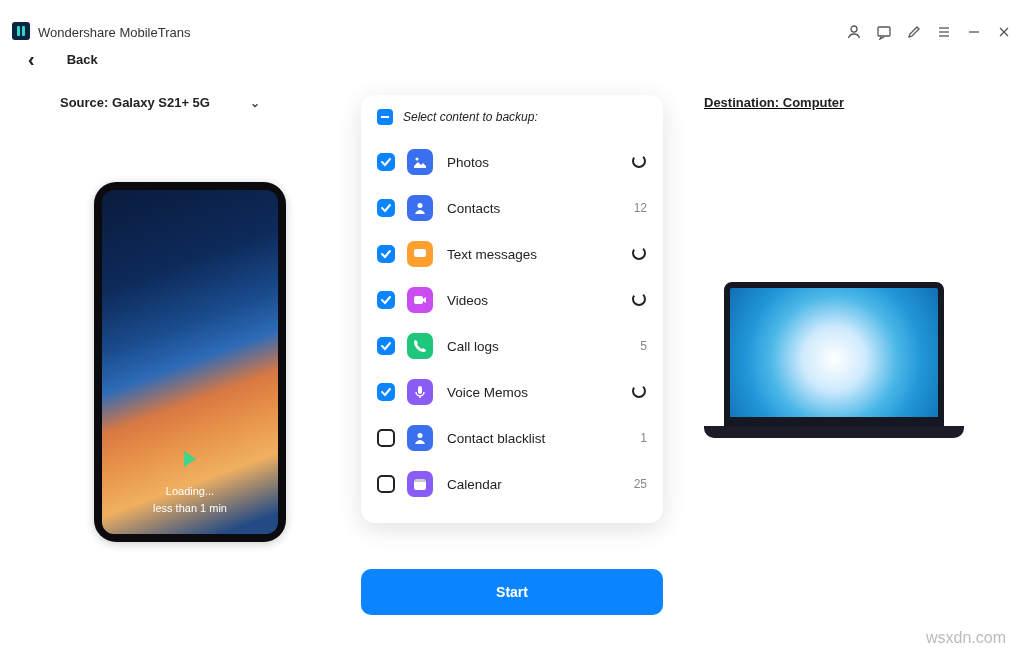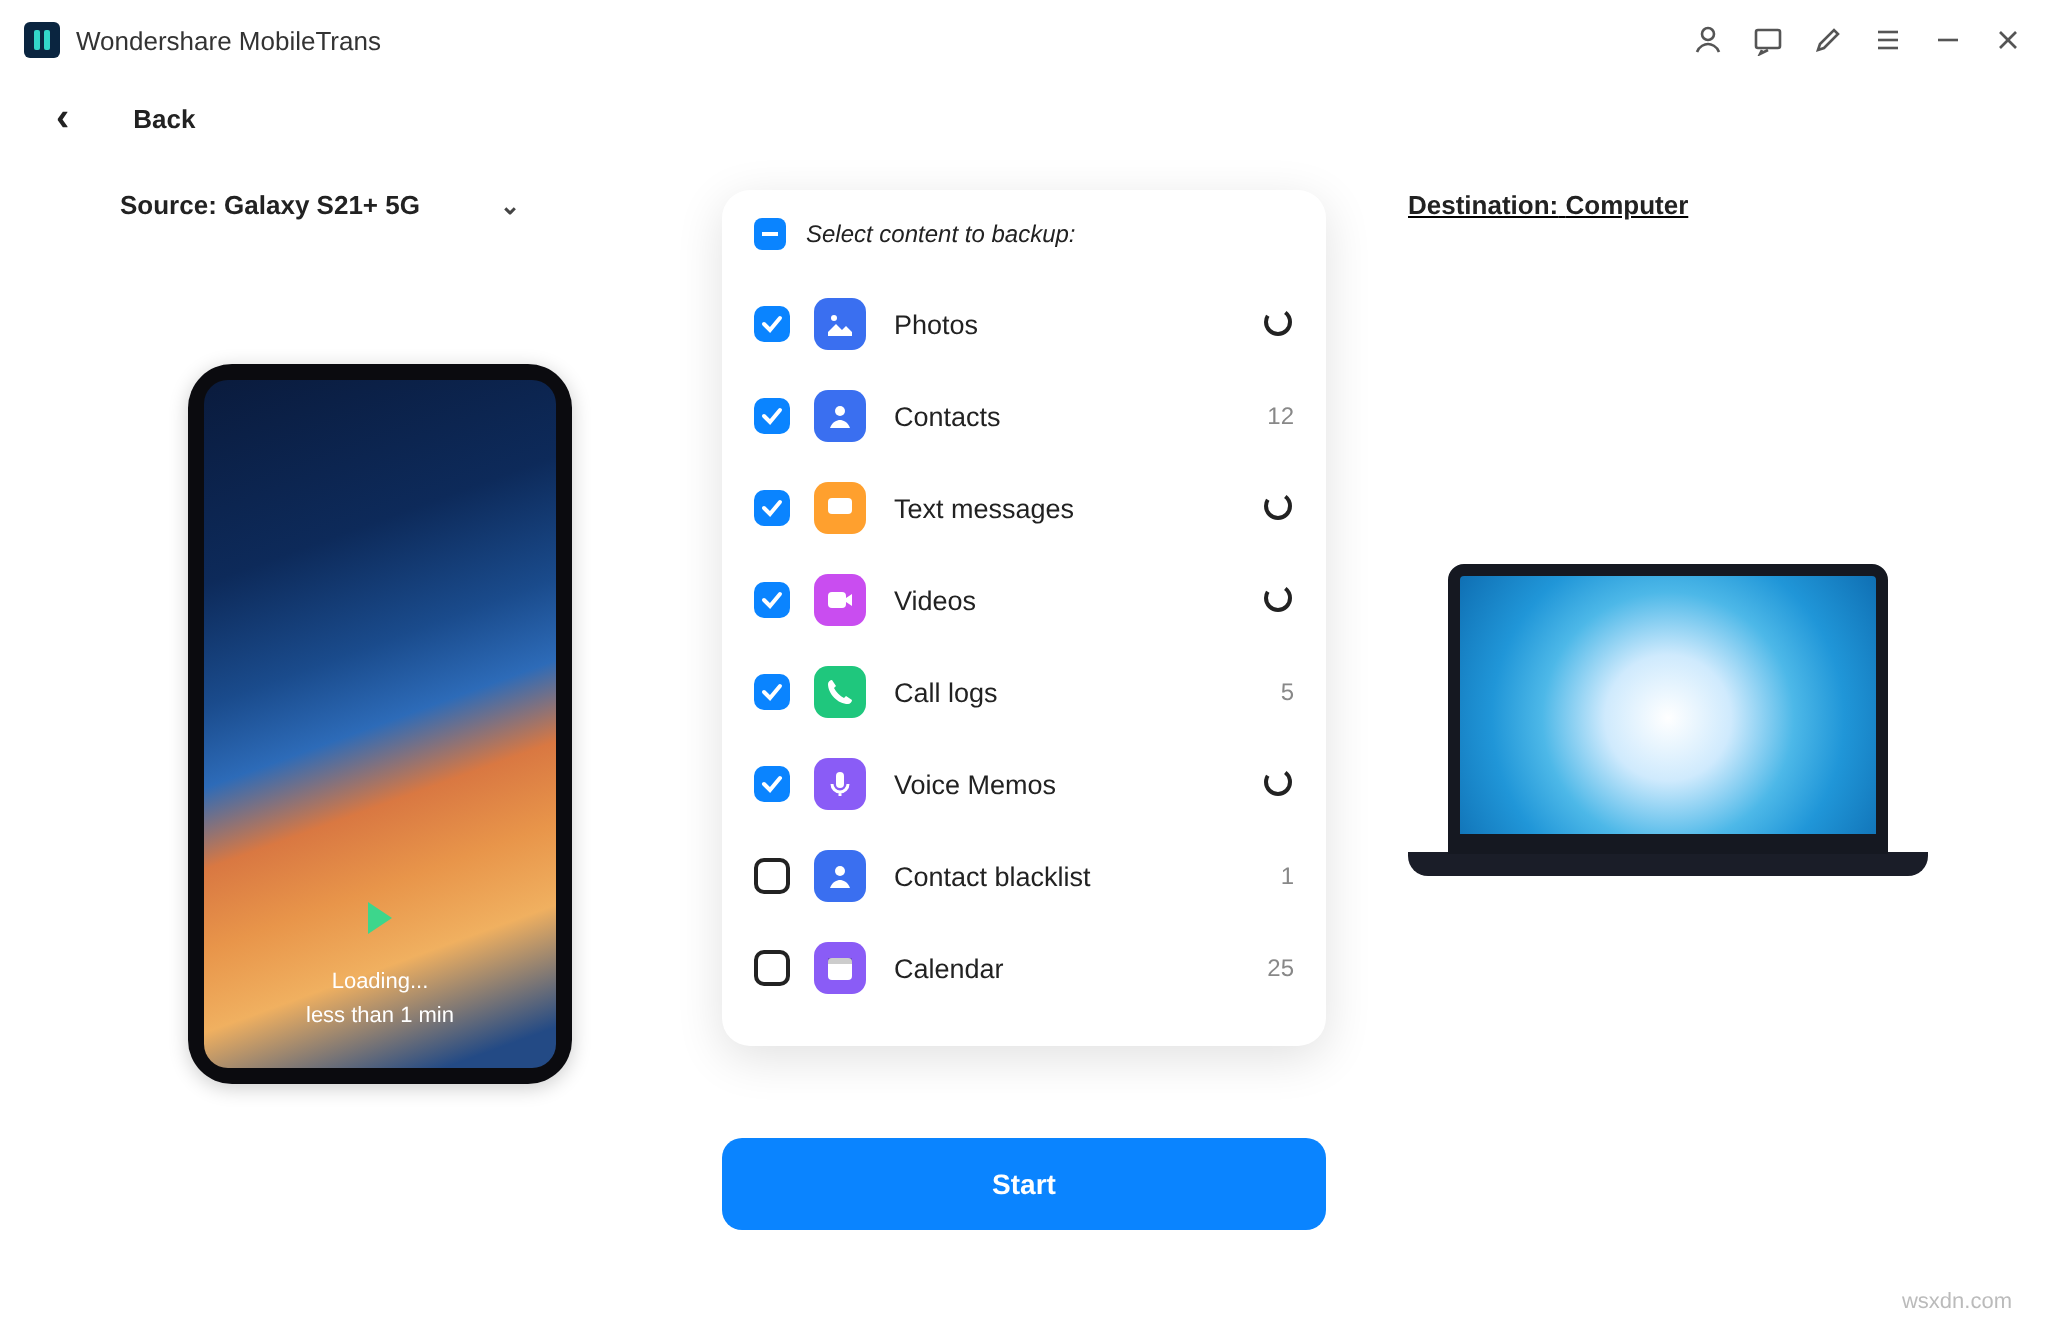--- a/index.html
+++ b/index.html
@@ -1,17 +1,17 @@
 <!DOCTYPE html>
 <html><head>
 <meta charset="utf-8">
 <style>
 * { box-sizing: border-box; margin: 0; padding: 0; font-family: -apple-system, BlinkMacSystemFont, "Segoe UI", Arial, sans-serif; }
 body { background: #fff; width: 1024px; height: 665px; overflow: hidden; position: relative; }
-.titlebar { display: flex; align-items: center; height: 40px; padding: 0 12px; }
+.titlebar { display: flex; align-items: flex-end; height: 40px; padding: 0 12px; }
 .app-logo { width: 18px; height: 18px; background: #0a2540; border-radius: 3px; display: flex; align-items: center; justify-content: center; margin-right: 8px; }
 .app-logo svg { width: 12px; height: 12px; }
 .app-title { font-size: 13px; color: #333; }
 .titlebar-right { margin-left: auto; display: flex; gap: 14px; align-items: center; }
 .tb-icon { width: 16px; height: 16px; cursor: pointer; color: #555; display: flex; align-items: center; justify-content: center; }
 .back-row { display: flex; align-items: center; padding: 8px 28px 14px; cursor: pointer; }
 .back-row span.chev { font-size: 20px; font-weight: 700; color: #222; margin-right: 6px; }
 .back-row span.txt { font-size: 13px; font-weight: 700; color: #222; margin-left: 26px; }
 .main { display: flex; justify-content: space-between; padding: 10px 60px 0; }
 .col { display: flex; flex-direction: column; gap: 32px; }
@@ -39,21 +39,21 @@
 .chk { width: 18px; height: 18px; border-radius: 5px; margin-right: 12px; display: flex; align-items: center; justify-content: center; cursor: pointer; flex-shrink: 0; }
 .chk.on { background: #0a84ff; }
 .chk.off { border: 2px solid #222; background: #fff; }
 .chk svg { width: 12px; height: 12px; }
 .cat-icon { width: 26px; height: 26px; border-radius: 7px; margin-right: 14px; display: flex; align-items: center; justify-content: center; flex-shrink: 0; }
 .cat-icon svg { width: 16px; height: 16px; }
 .row-label { font-size: 13.5px; color: #222; flex: 1; }
 .row-count { font-size: 12px; color: #888; }
 .spinner-icon { width: 16px; height: 16px; }
 .start-btn { width: 302px; height: 46px; background: #0a84ff; color: #fff; border: none; border-radius: 10px; font-size: 14px; font-weight: 600; margin-top: 14px; cursor: pointer; }
-.watermark { position: absolute; right: 18px; bottom: 8px; font-size: 11px; color: #bbb; }
+.watermark { position: absolute; right: 18px; bottom: 18px; font-size: 16px; color: #bbb; }
 </style>
 </head>
 <body>
 
 <div class="titlebar">
   <div class="app-logo">
     <svg viewBox="0 0 12 12">
         <rect x="2" y="1" width="3" height="10" rx="1" fill="#33d6c9"></rect>
         <rect x="7" y="1" width="3" height="10" rx="1" fill="#33d6c9"></rect>
       </svg>

